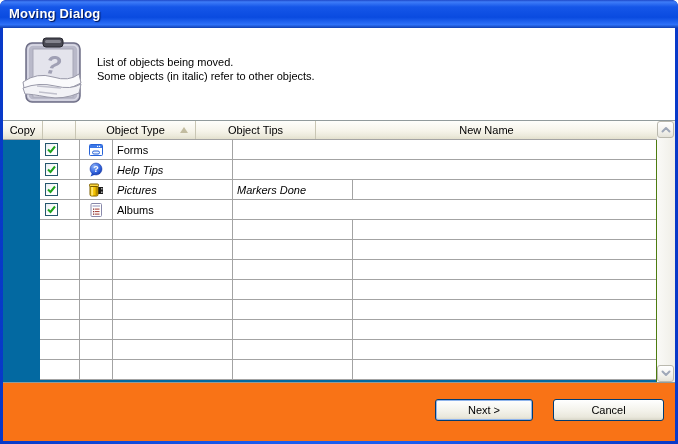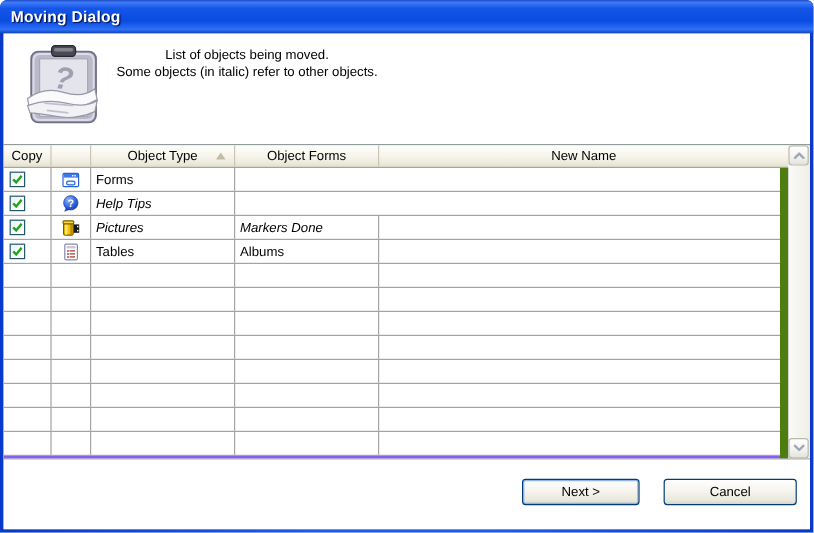--- a/index.html
+++ b/index.html
@@ -19,21 +19,21 @@
   }
   .titlebar .title {
     position:absolute; left:9px; top:6px;
     font-size:13px; font-weight:bold; color:#ffffff;
     text-shadow:1px 1px 1px #00114A; letter-spacing:0.2px;
   }
   
   .content { position:absolute; top:28px; left:3px; right:3px; bottom:3px; background:#ECE9D8; }
   .info-panel { position:absolute; top:0; left:0; right:0; height:92px; background:#ffffff; }
   .big-icon { position:absolute; left:18px; top:8px; width:64px; height:70px; }
-  .desc { position:absolute; left:94px; top:11px; line-height:14px;text-align:center; }
+  .desc { position:absolute; left:94px; top:27px; line-height:14px; }
   
   .grid {
     position:absolute; top:92px; left:0; right:0; height:263px;
     background:#EFEEE5; border-top:1px solid #919B9C; border-bottom:1px solid #919B9C;
     overflow:hidden;
   }
   .grid-header {
     position:absolute; top:0; left:0; width:calc(100% - 18px); height:19px;
     display:flex;
     background:linear-gradient(180deg,#FEFEFB 0%,#F6F4EA 55%,#EDEBDD 80%,#E3E0CD 100%);
@@ -45,21 +45,21 @@
     border-right:1px solid #C9C6B4; color:#000;
   }
   .c-copy { width:40px; } .c-icon { width:33px; } .c-type { width:120px; } .c-name { width:120px; } .c-new { flex:1; border-right:none; }
   .sort-asc {
     position:absolute; right:7px; top:6px; width:0; height:0;
     border-left:4px solid transparent; border-right:4px solid transparent;
     border-bottom:6px solid #C2BCA0;
   }
   .grid-body {
     position:absolute; top:19px; bottom:0; left:0; width:calc(100% - 18px);
-    background:#8b5cf6; border-right:7px solid #4d7c0f;
+    background:#0369a1; border-right:1px solid #4d7c0f;padding-left:37px;
   }
   .row { display:flex; height:20px; border-bottom:1px solid #A3A3A3; background:#ffffff; }
   .cell { height:100%; border-right:1px solid #A3A3A3; display:flex; align-items:center; overflow:hidden; }
   .cell.c-new { border-right:none; }
   .cell-text { padding-left:4px; white-space:nowrap; }
   .row.italic .cell-text { font-style:italic; }
   .checkbox {
     margin-left:5px; width:13px; height:13px;
     background:linear-gradient(135deg,#E9EEF3,#FFFFFF 60%);
     border:1px solid #24576E; display:flex; align-items:center; justify-content:center;
@@ -71,21 +71,21 @@
     background:linear-gradient(90deg,#FAFAF7,#F0EFE8);
   }
   .scroll-btn {
     position:absolute; left:0; width:17px; height:17px;
     background:linear-gradient(180deg,#FFFFFF,#F3F2ED 60%,#E5E3D9 100%);
     border:1px solid #BAB9AE; border-radius:3px;
     display:flex; align-items:center; justify-content:center; padding:0;
   }
   .scroll-btn.up { top:0; } .scroll-btn.down { bottom:0; }
   
-  .footer { position:absolute; top:355px; left:0; right:0; bottom:0; background:#ffffff; }
+  .footer { position:absolute; top:355px; left:0; right:0; bottom:0; background:#f97316; }
   .btn {
     position:absolute; top:16px; height:22px;
     border:1px solid #003C74; border-radius:3px;
     background:linear-gradient(180deg,#FFFFFF 0%,#F4F3EC 50%,#EAE8DC 85%,#D8D6C8 100%);
     font-family:"Liberation Sans", sans-serif; font-size:11px; color:#000;
     display:flex; align-items:center; justify-content:center; padding:0;
   }
   .btn-next { left:432px; width:98px; box-shadow:inset 0 0 0 1px #8FB4EC; }
   .btn-cancel { left:550px; width:111px; }
 </style>
@@ -126,21 +126,21 @@
           <span>Copy</span>
         </div>
         <div class="hcell c-icon">
           <span></span>
         </div>
         <div class="hcell c-type">
           <span>Object Type</span>
           <span class="sort-asc"></span>
         </div>
         <div class="hcell c-name">
-          <span>Object Forms</span>
+          <span>Object Tips</span>
         </div>
         <div class="hcell c-new">
           <span>New Name</span>
         </div>
       </div>
 
       <div class="grid-body">
 
         <div class="row">
           <div class="cell c-copy">
@@ -240,23 +240,20 @@
               <rect x="3" y="1.5" width="10.5" height="13" rx="1" fill="#FFFFFF" stroke="#8888AA"></rect>
               <rect x="4.5" y="3" width="7.5" height="2" fill="#C8C8DC"></rect>
               <rect x="5" y="6.5" width="1.3" height="1.3" fill="#883030"></rect>
                 <line x1="7" y1="7.1" x2="11.5" y2="7.1" stroke="#A03830" stroke-width="1"></line>
               <rect x="5" y="9" width="1.3" height="1.3" fill="#883030"></rect>
                 <line x1="7" y1="9.6" x2="11.5" y2="9.6" stroke="#A03830" stroke-width="1"></line>
               <rect x="5" y="11.5" width="1.3" height="1.3" fill="#883030"></rect>
                 <line x1="7" y1="12.1" x2="11.5" y2="12.1" stroke="#A03830" stroke-width="1"></line>
             </svg>
           </div>
-          <div class="cell c-type">
-              <span class="cell-text">Tables</span>
-            </div>
           <div class="cell c-name">
               <span class="cell-text">Albums</span>
             </div>
           <div class="cell c-new">
               <span class="cell-text"></span>
             </div>
         </div>
 
         <div class="row">
             <div class="cell c-copy"></div>

